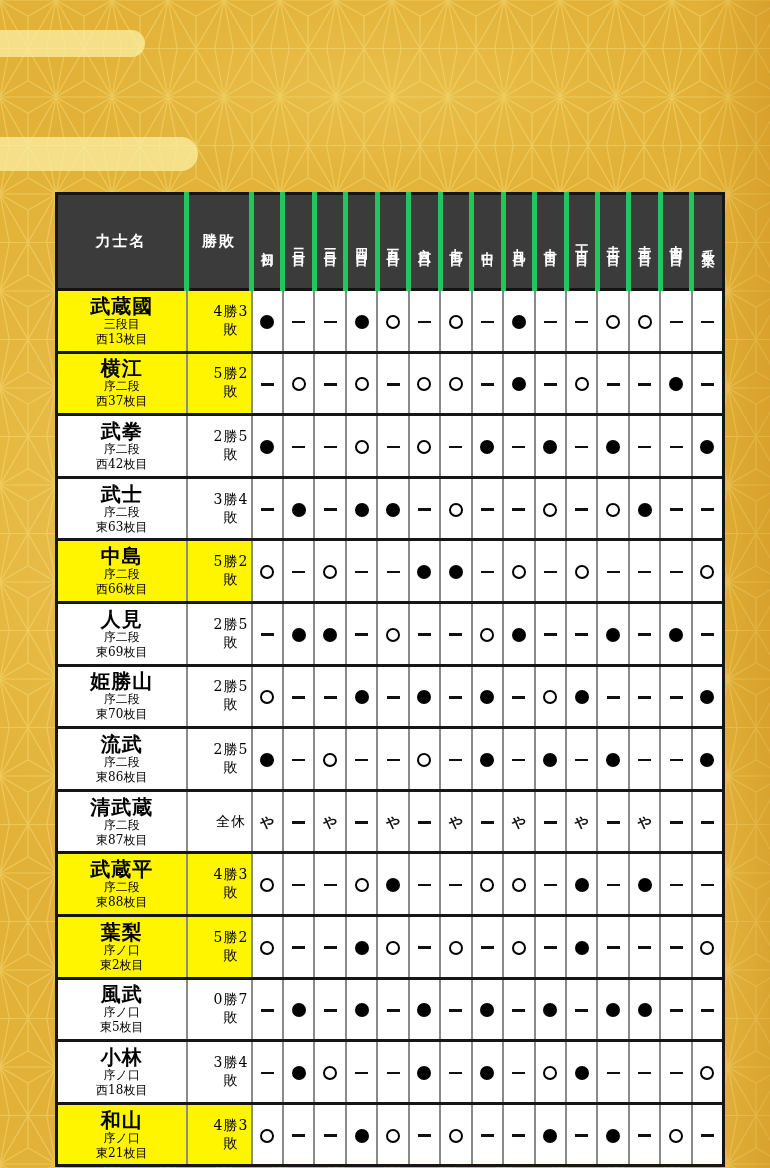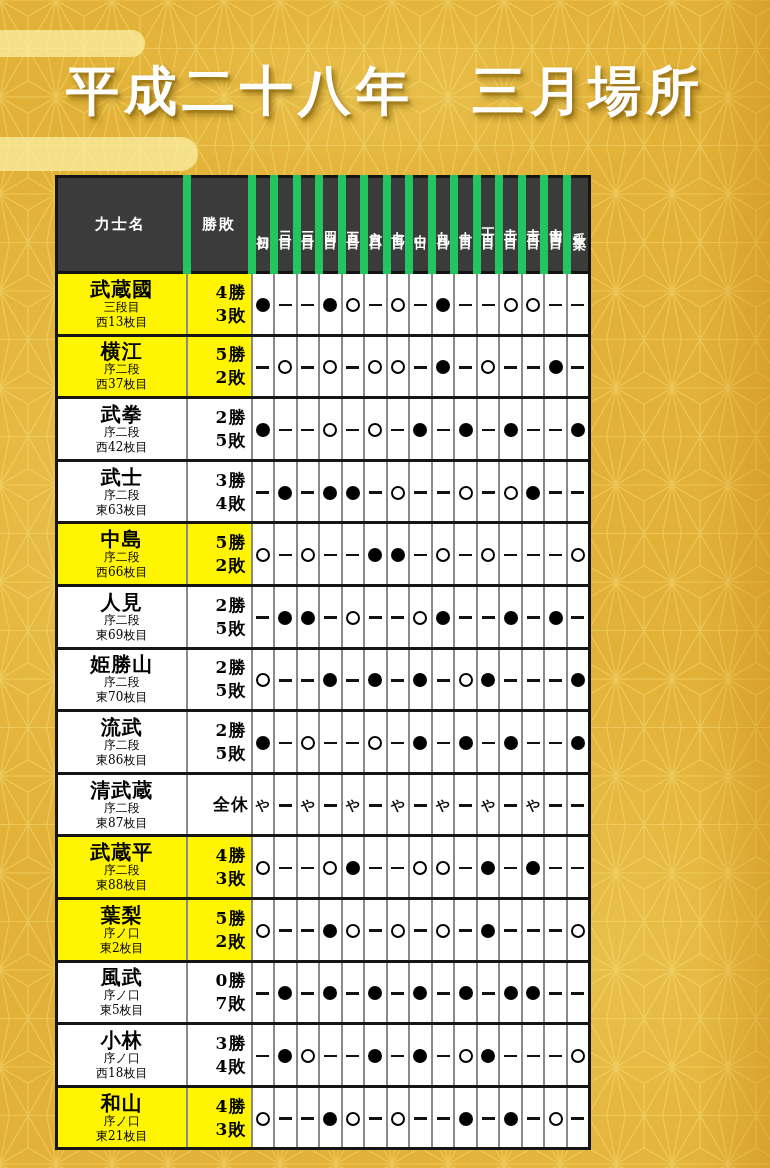--- a/index.html
+++ b/index.html
@@ -6,34 +6,34 @@
   .page{position:relative;width:770px;height:1168px;overflow:hidden;background:#e2b137;font-family:"DejaVu Serif","Liberation Serif",serif;}
   .bg-svg{position:absolute;left:0;top:0;z-index:0;}
   .swoosh{position:absolute;background:rgba(250,237,160,0.78);z-index:1;}
   .swoosh-top{left:-30px;top:30px;width:175px;height:27px;border-radius:0 15px 15px 0;}
   .swoosh-mid{left:-30px;top:137px;width:228px;height:34px;border-radius:16px 18px 18px 0;}
   .title{position:absolute;left:0;top:56px;width:100%;text-align:center;z-index:2;
          font-family:"DejaVu Sans","Liberation Sans",sans-serif;font-weight:bold;font-size:53px;
          color:#ffffff;letter-spacing:5px;white-space:nowrap;
          text-shadow:4px 5px 6px rgba(125,90,5,0.65), 2px 3px 2px rgba(125,90,5,0.45);}
   .tbl-wrap{position:absolute;left:55px;top:175px;z-index:2;}
-  table.results{border-collapse:collapse;table-layout:fixed;width:536px;background:#0c4a6e;border:3px solid #161616;}
+  table.results{border-collapse:collapse;table-layout:fixed;width:670px;background:#0c4a6e;border:3px solid #161616;margin-top:17px;}
   col.c-name{width:130px;} col.c-rec{width:65px;}
-  thead th{background:#3b3b3b;color:#fff;font-weight:bold;border-left:8px solid #22c55e;
+  thead th{background:#3b3b3b;color:#fff;font-weight:bold;border-left:5px solid #22c55e;
            border-bottom:3px solid #141414;padding:0;vertical-align:middle;text-align:center;height:93px;}
   thead th:first-child{border-left:none;}
   th.name-h,th.record-h{font-size:15px;letter-spacing:2px;}
   .vtext{writing-mode:vertical-rl;text-orientation:upright;display:inline-block;font-size:13px;line-height:1;letter-spacing:3px;margin:0 auto;}
   tbody td{border-left:2px solid #8a8a8a;border-right:2px solid #8a8a8a;
            border-top:3px solid #161616;border-bottom:3px solid #161616;
            text-align:center;vertical-align:middle;background:#fff;height:59.6px;padding:0;}
   tr.hl td.name-cell, tr.hl td.record-cell{background:#fff500;}
   .rname{font-size:20px;font-weight:bold;line-height:1.1;letter-spacing:1px;}
   .rdiv,.rrank{font-size:12px;font-weight:normal;line-height:1.25;}
-  td.record-cell{font-size:17px;font-weight:bold;letter-spacing:1px;padding-left:24px;}
+  td.record-cell{font-size:14px;font-weight:normal;letter-spacing:1px;padding-left:24px;}
   .circ{display:inline-block;border-radius:50%;vertical-align:middle;}
   .circ-fill{width:14px;height:14px;background:#000;}
   .circ-open{width:10px;height:10px;border:2.5px solid #000;background:#fff;}
   .dash{display:inline-block;width:13px;height:2.6px;background:#111;vertical-align:middle;}
   .rest{font-size:14px;font-weight:bold;color:#111;}
 </style>
 </head>
 <body>
 
 <div class="page">
@@ -63,21 +63,20 @@
     <rect width="770" height="1168" fill="url(#asanoha)"></rect>
     <ellipse cx="120" cy="520" rx="260" ry="380" fill="url(#mottle)"></ellipse>
     <ellipse cx="600" cy="950" rx="280" ry="300" fill="url(#mottle)"></ellipse>
     <ellipse cx="380" cy="90" rx="320" ry="120" fill="url(#mottle)"></ellipse>
     <rect x="700" y="0" width="70" height="1168" fill="url(#edgeShade)"></rect>
   </svg>
 
   <div class="swoosh swoosh-top"></div>
   <div class="swoosh swoosh-mid"></div>
 
-  <div class="title">平成二十八年　三月場所</div>
 
   <div class="tbl-wrap">
     <table class="results">
       <colgroup id="cols">
           <col class="c-name">
           <col class="c-rec">
           <col>
           <col>
           <col>
           <col>

